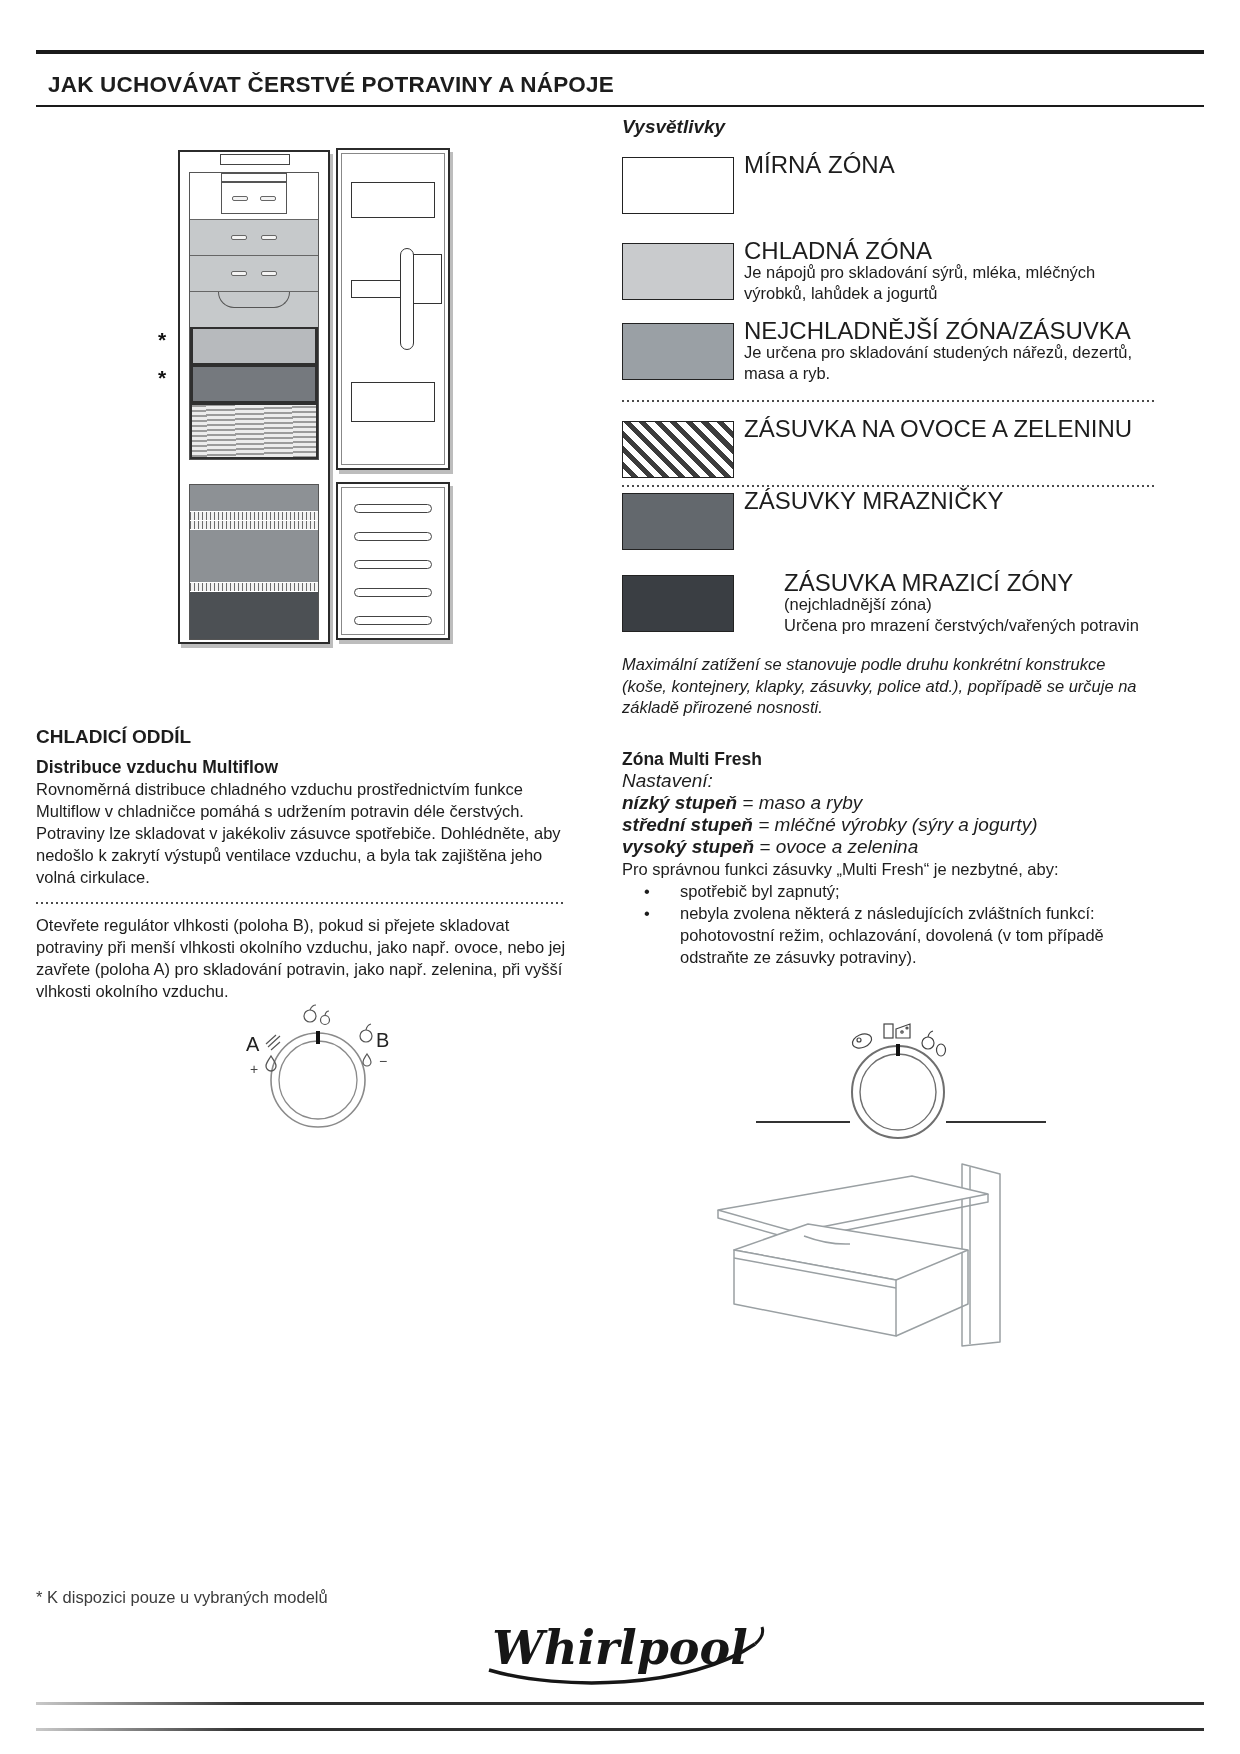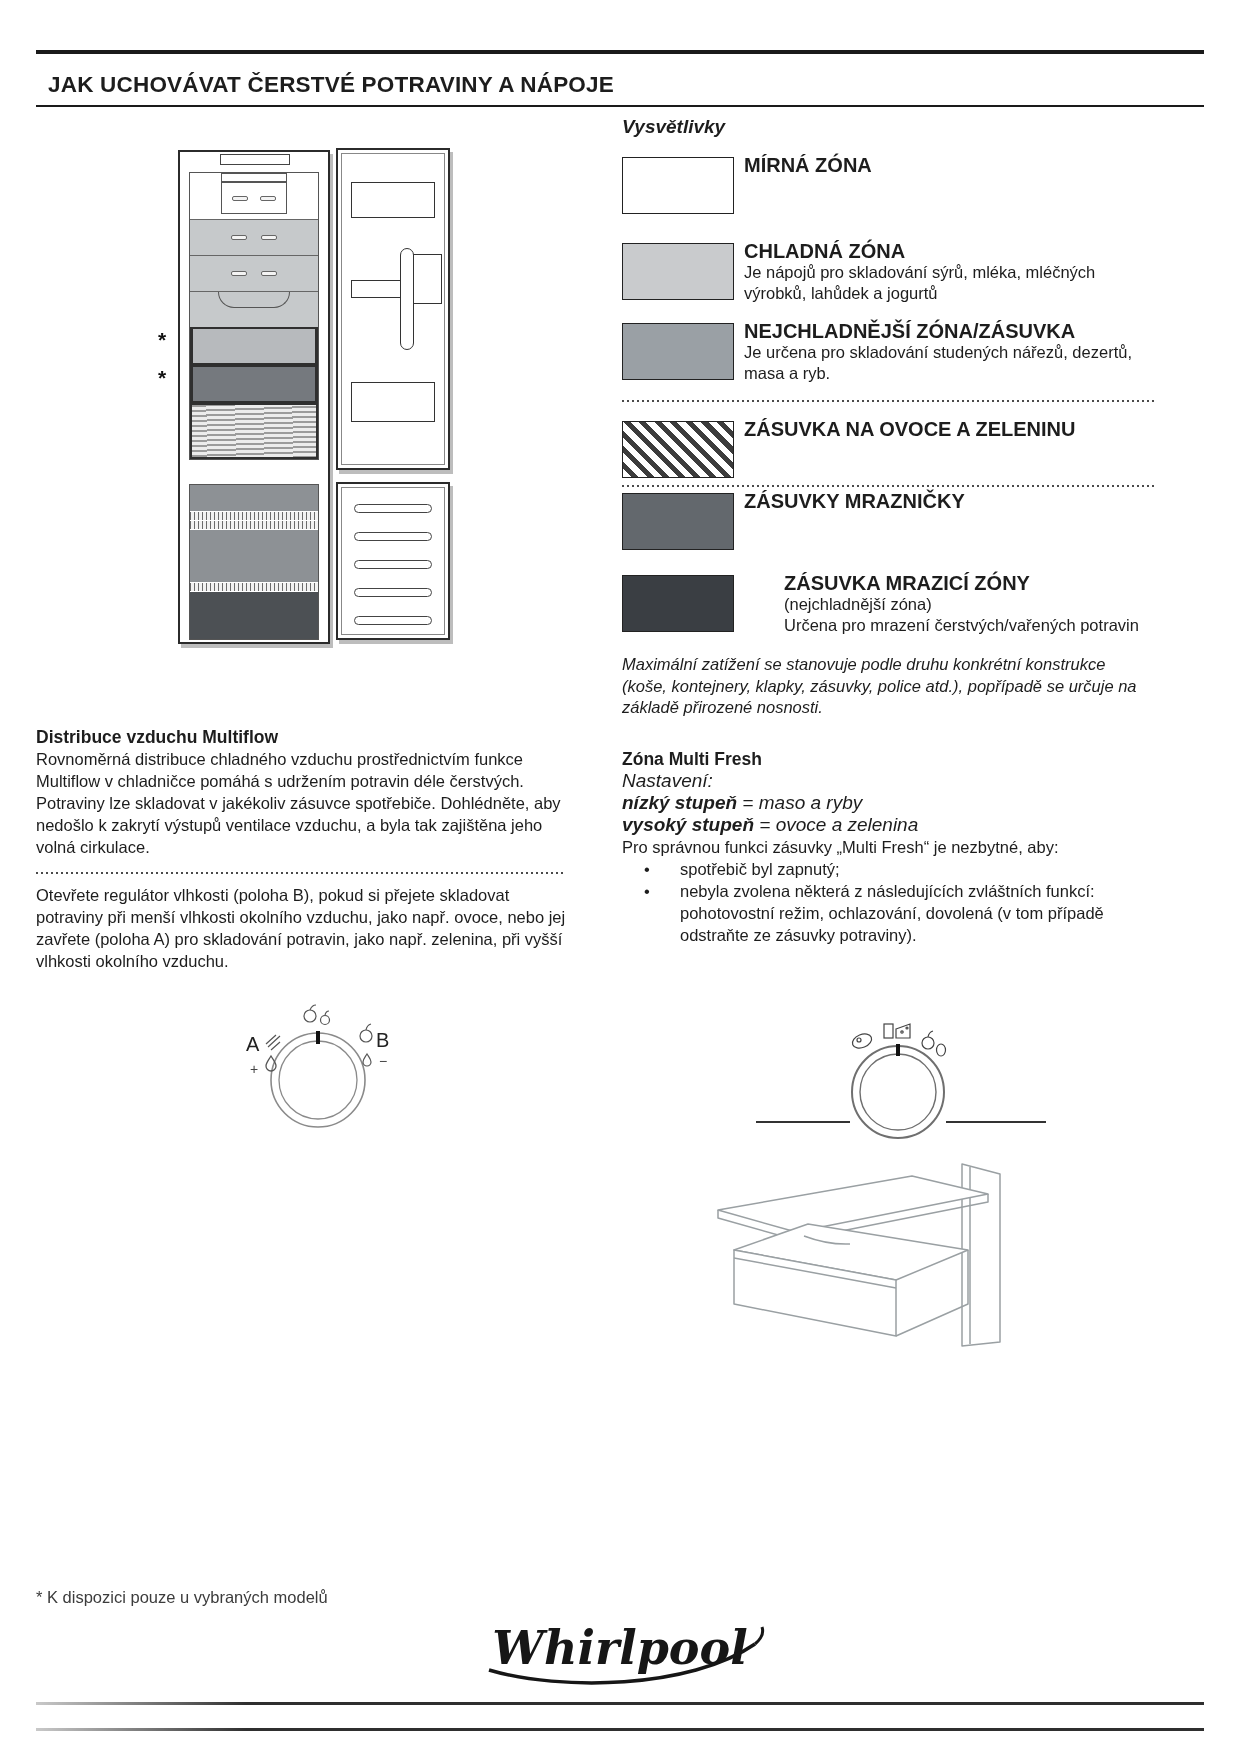--- a/index.html
+++ b/index.html
@@ -48,21 +48,21 @@
   .pill { position:absolute; left:16px; right:16px; height:9px; border:1.4px solid #444; border-radius:5px; background:#fff; }
 
   
   .legend { position:absolute; left:622px; top:116px; width:534px; }
   .legend-heading { position:absolute; top:0; left:0; font-style:italic; font-weight:bold; font-size:19px; }
   .legend-row { position:absolute; left:0; display:flex; }
   .lr1{top:38px;} .lr2{top:124px;} .lr3{top:204px;} .lr4{top:302px;} .lr5{top:374px;} .lr6{top:456px;gap:40px;}
   .sw { width:112px; height:57px; border:1.6px solid #222; flex:0 0 auto; margin-top:3px; background:#fff; }
   .sw.hatched { background:repeating-linear-gradient(45deg,#ffffff 0 6px,#3c3c3c 6px 11px); }
   .lg-text { margin-left:10px; width:408px; }
-  .lg-title { font-weight:bold; font-size:20px; line-height:22px; }
+  .lg-title { font-weight:normal; font-size:24px; line-height:22px; }
   .lg-sub, .lg-desc { font-size:16.5px; line-height:21px; }
   .dotted { position:absolute; left:0; width:534px; height:2px; background:repeating-linear-gradient(90deg,#4a4a4a 0 1.8px,transparent 1.8px 5px); }
   .dt1{top:284px;} .dt2{top:369px;}
   .legend-note { position:absolute; top:538px; left:0; width:528px; font-style:italic; font-size:16.5px; line-height:21.5px; }
 
   
   .left-col  { position:absolute; left:36px;  top:726px; width:530px; }
   .right-col { position:absolute; left:622px; top:748px; width:532px; }
   .sec-h2 { margin:0 0 8px; font-size:19px; font-weight:bold; }
   .sec-h3 { margin:0; font-size:17.5px; font-weight:bold; line-height:22px; }
@@ -203,20 +203,21 @@
         <div class="lg-title">ZÁSUVKA MRAZICÍ ZÓNY</div>
         <div class="lg-sub">(nejchladnější zóna)</div>
         <div class="lg-desc">Určena pro mrazení čerstvých/vařených potravin</div>
       </div>
     </div>
 
     <div class="legend-note">Maximální zatížení se stanovuje podle druhu konkrétní konstrukce (koše, kontejnery, klapky, zásuvky, police atd.), popřípadě se určuje na základě přirozené nosnosti.</div>
   </section>
 
   <section class="left-col">
+    <h2 class="sec-h2">CHLADICÍ ODDÍL</h2>
     <h3 class="sec-h3">Distribuce vzduchu Multiflow</h3>
     <p class="body-p">Rovnoměrná distribuce chladného vzduchu prostřednictvím funkce Multiflow v chladničce pomáhá s udržením potravin déle čerstvých. Potraviny lze skladovat v jakékoliv zásuvce spotřebiče. Dohlédněte, aby nedošlo k zakrytí výstupů ventilace vzduchu, a byla tak zajištěna jeho volná cirkulace.</p>
     <div class="dotted-sep"></div>
     <p class="body-p">Otevřete regulátor vlhkosti (poloha B), pokud si přejete skladovat potraviny při menší vlhkosti okolního vzduchu, jako např. ovoce, nebo jej zavřete (poloha A) pro skladování potravin, jako např. zelenina, při vyšší vlhkosti okolního vzduchu.</p>
   </section>
 
   <svg class="dial-left" width="190" height="132" viewBox="0 0 190 132">
     <g fill="none" stroke="#8a8a8a" stroke-width="1.6">
       <circle cx="92" cy="76" r="47"></circle>
       <circle cx="92" cy="76" r="39" stroke-width="1.3"></circle>
@@ -238,20 +239,21 @@
     <text x="24" y="70" font-size="14" fill="#444">+</text>
     <path d="M45,52 c3,5 5,7 5,10 a5,5 0 1 1 -10,0 c0,-3 2,-5 5,-10 z" fill="none" stroke="#555" stroke-width="1.3"></path>
     <path d="M141,50 c2.5,4 4,5.5 4,8 a4,4 0 1 1 -8,0 c0,-2.5 1.5,-4 4,-8 z" fill="none" stroke="#555" stroke-width="1.2"></path>
     <text x="153" y="62" font-size="14" fill="#444">−</text>
   </svg>
 
   <section class="right-col">
     <h3 class="sec-h3">Zóna Multi Fresh</h3>
     <div class="setting-line">Nastavení:</div>
     <div class="setting-line"><b>nízký stupeň</b><span> = maso a ryby</span></div>
+    <div class="setting-line"><b>střední stupeň</b><span> = mléčné výrobky (sýry a jogurty)</span></div>
     <div class="setting-line"><b>vysoký stupeň</b><span> = ovoce a zelenina</span></div>
     <p class="cond">Pro správnou funkci zásuvky „Multi Fresh“ je nezbytné, aby:</p>
     <ul class="bullets">
       <li><span class="dot">•</span><span>spotřebič byl zapnutý;</span></li>
       <li><span class="dot">•</span><span>nebyla zvolena některá z následujících zvláštních funkcí: pohotovostní režim, ochlazování, dovolená (v tom případě odstraňte ze zásuvky potraviny).</span></li>
     </ul>
   </section>
 
   <svg class="dial-right" width="290" height="132" viewBox="0 0 290 132">
     <path d="M0,106 H94 M190,106 H290" stroke="#333" stroke-width="2" fill="none"></path>

